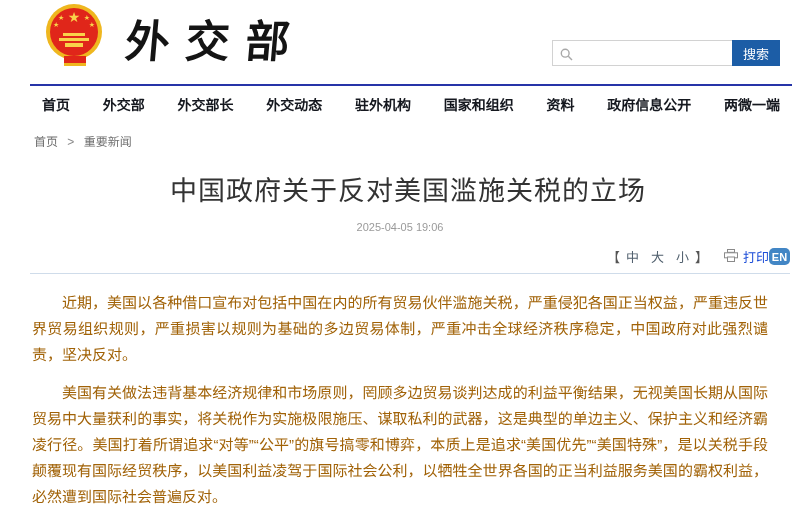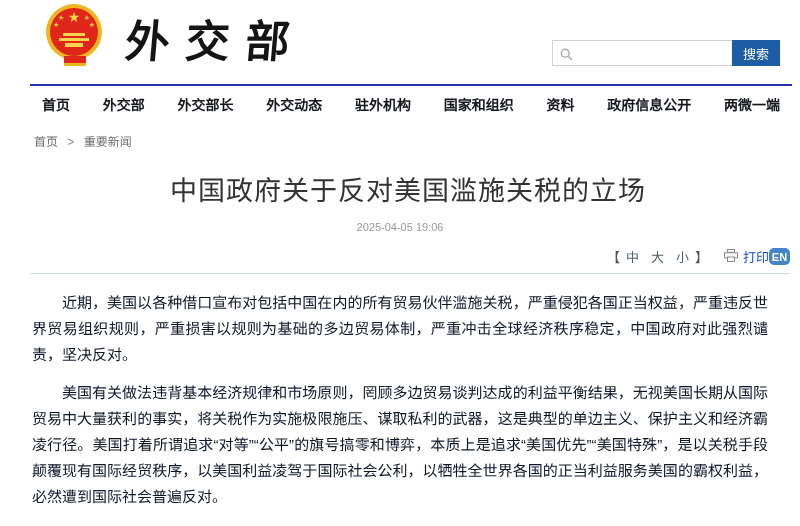--- a/index.html
+++ b/index.html
@@ -72,21 +72,21 @@
   .font-size-btn { padding:0 6px; cursor:pointer; color:#51606e; }
   .print-btn { margin-left:16px; display:inline-flex; align-items:center; gap:5px;
     cursor:pointer; color:#1d4ed8; }
   .en-btn { width:21px; height:17px; background:#4286c5;
     color:#fff; font-size:11px; font-weight:bold; border-radius:5px;
     display:inline-flex; align-items:center; justify-content:center; cursor:pointer; }
 
   
   .article-body { margin:16px 32px 0 32px; }
   .dateline { text-align:center; font-size:15px; color:#333; margin-bottom:13px; }
-  .article-body p.para { font-size:15px; line-height:26px; color:#0f172a;
+  .article-body p.para { font-size:15px; line-height:26px; color:#a16207;
     text-indent:2em; margin:0 0 12px 0; text-align:justify; }
 </style>
 </head>
 <body>
 
 <header class="site-header">
 
   <div class="emblem">
     <div class="emblem-circle">
       <div class="emblem-red">

